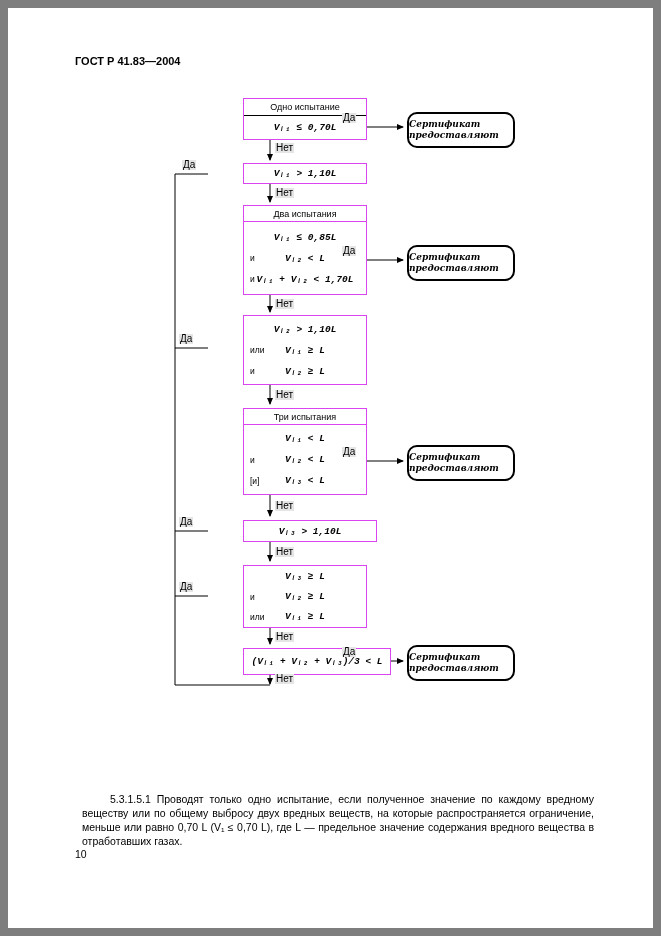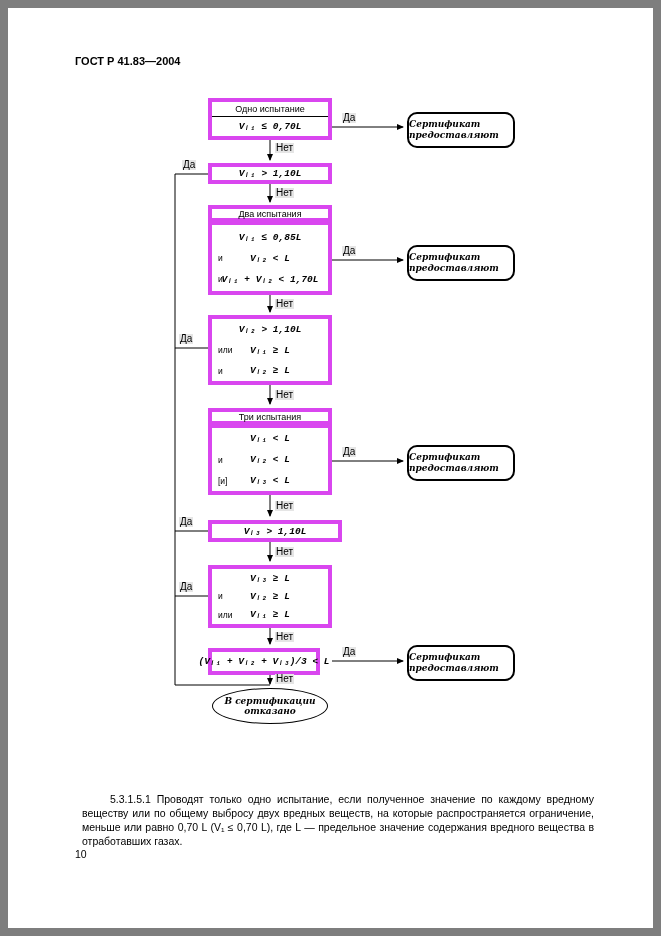--- a/index.html
+++ b/index.html
@@ -1,22 +1,22 @@
 <!DOCTYPE html>
 <html><head>
 <meta charset="utf-8">
 <style>
   html,body{margin:0;padding:0;background:#7e7e7e;width:661px;height:936px;overflow:hidden;
             font-family:"Liberation Sans", sans-serif;color:#000;}
   .page{position:absolute;left:8px;top:8px;width:645px;height:920px;background:#ffffff;}
   .abs{position:absolute;box-sizing:border-box;}
   .gost-header{left:67px;top:47px;font-size:11px;font-weight:bold;}
   .connectors{left:0;top:0;width:645px;height:920px;pointer-events:none;}
-  .box{background:#fff;border:4px solid #d946ef;display:flex;flex-direction:column;
-       justify-content:center;align-items:center;text-align:center;}
+  .box{background:#fff;border:1px solid #d946ef;display:flex;flex-direction:column;
+       justify-content:center;align-items:center;text-align:center;margin-left:35px;}
   .hcell{font-size:9px;display:flex;align-items:center;justify-content:center;width:100%;}
   .divider{border-bottom:1px solid #000;}
   .formula{font-family:Liberation Mono, monospace;font-style:italic;font-weight:bold;font-size:9.5px;white-space:nowrap;}
   .frow{position:relative;height:21px;display:flex;align-items:center;justify-content:center;width:100%;}
   .op{position:absolute;left:6px;font-size:8.5px;font-style:normal;font-family:"Liberation Sans",sans-serif;font-weight:normal;}
   .rbox{background:#fff;border:2px solid #000;border-radius:10px;display:flex;flex-direction:column;
         justify-content:center;align-items:flex-start;font-style:italic;font-size:9px;line-height:11px;
         font-family:"DejaVu Serif", serif;font-weight:bold;}
   .ellipse{background:#fff;border:1.5px solid #000;border-radius:50%;display:flex;flex-direction:column;
         justify-content:center;align-items:center;font-style:italic;font-size:9px;line-height:10px;
@@ -136,45 +136,41 @@
     <div class="frow" style="height:20px;">
         <span class="op">и</span>
         <span class="formula">Vᵢ₂ ≥ L</span>
       </div>
     <div class="frow" style="height:20px;">
         <span class="op">или</span>
         <span class="formula">Vᵢ₁ ≥ L</span>
       </div>
   </div>
 
-  <div class="abs box" style="left:200px;top:640px;width:112px;height:27px;">
+  <div class="abs box" style="left:200px;top:640px;width:148px;height:27px;">
     <span class="formula">(Vᵢ₁ + Vᵢ₂ + Vᵢ₃)/3 &lt; L</span>
   </div>
 
   <div class="abs rbox" style="left:399px;top:104px;width:108px;height:36px;">
     <span>Сертификат</span>
     <span>предоставляют</span>
   </div>
   <div class="abs rbox" style="left:399px;top:237px;width:108px;height:36px;">
     <span>Сертификат</span>
     <span>предоставляют</span>
   </div>
   <div class="abs rbox" style="left:399px;top:437px;width:108px;height:36px;">
     <span>Сертификат</span>
     <span>предоставляют</span>
   </div>
   <div class="abs rbox" style="left:399px;top:637px;width:108px;height:36px;">
     <span>Сертификат</span>
     <span>предоставляют</span>
   </div>
 
-  <div class="abs ellipse" style="left:204px;top:680px;width:116px;height:36px;">
-    <span>В сертификации</span>
-    <span>отказано</span>
-  </div>
 
   <div class="abs lbl" style="left:334px;top:105px;">Да</div>
   <div class="abs lbl" style="left:334px;top:238px;">Да</div>
   <div class="abs lbl" style="left:334px;top:439px;">Да</div>
   <div class="abs lbl" style="left:334px;top:639px;">Да</div>
   <div class="abs lbl" style="left:174px;top:152px;">Да</div>
   <div class="abs lbl" style="left:171px;top:326px;">Да</div>
   <div class="abs lbl" style="left:171px;top:509px;">Да</div>
   <div class="abs lbl" style="left:171px;top:574px;">Да</div>
 

